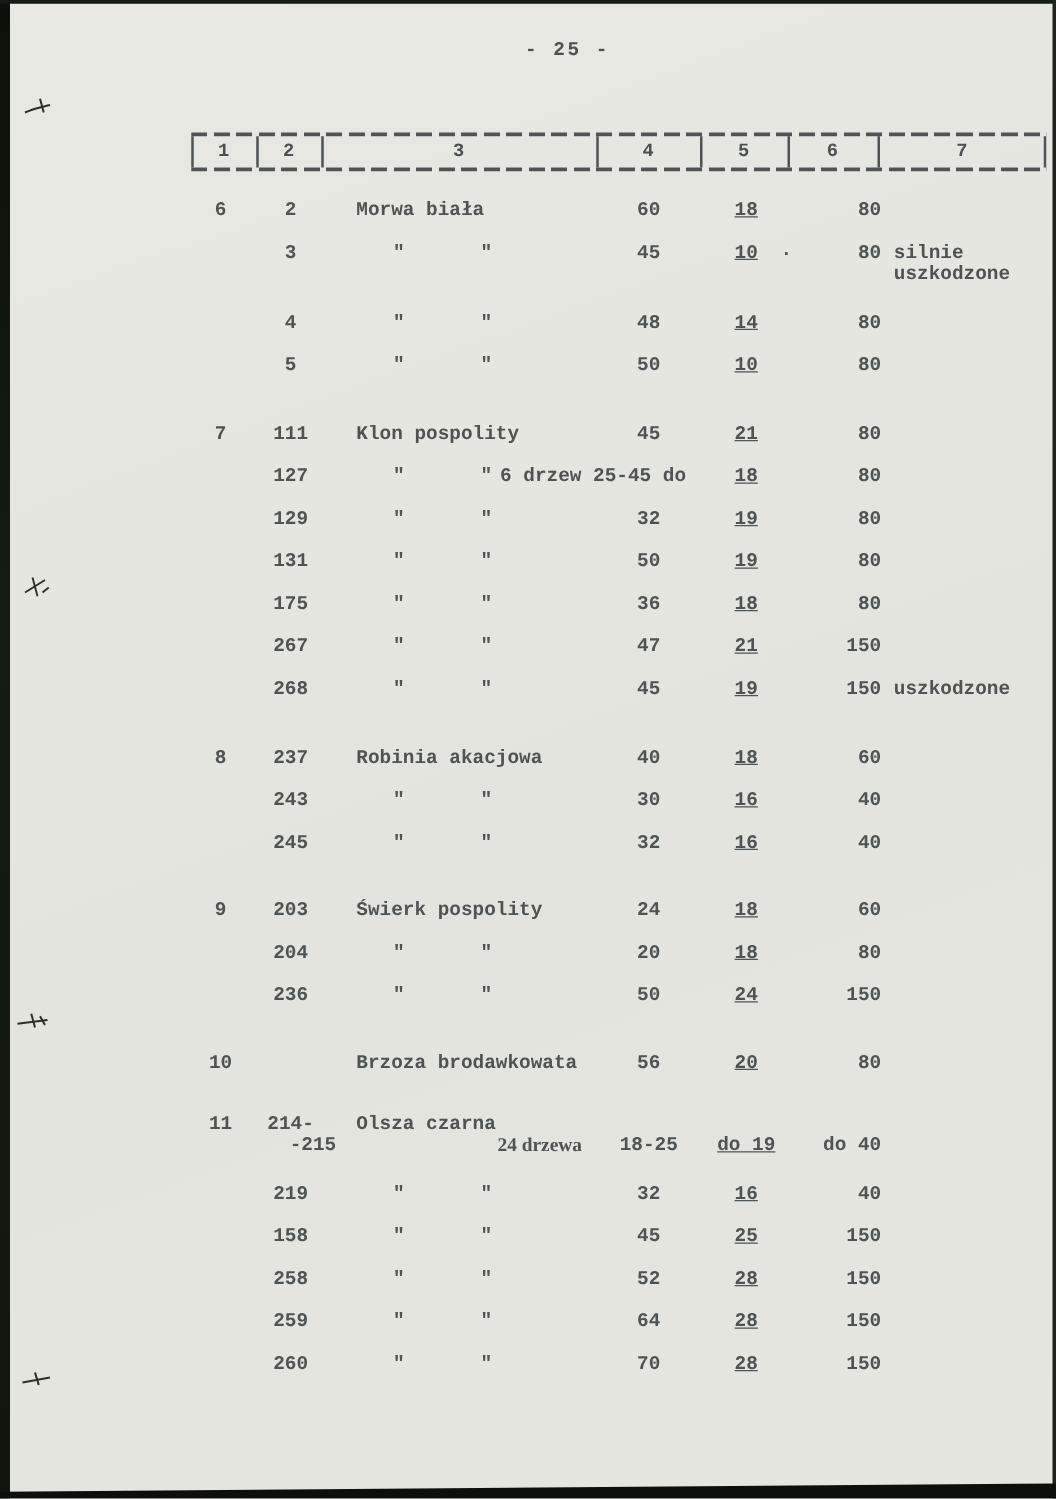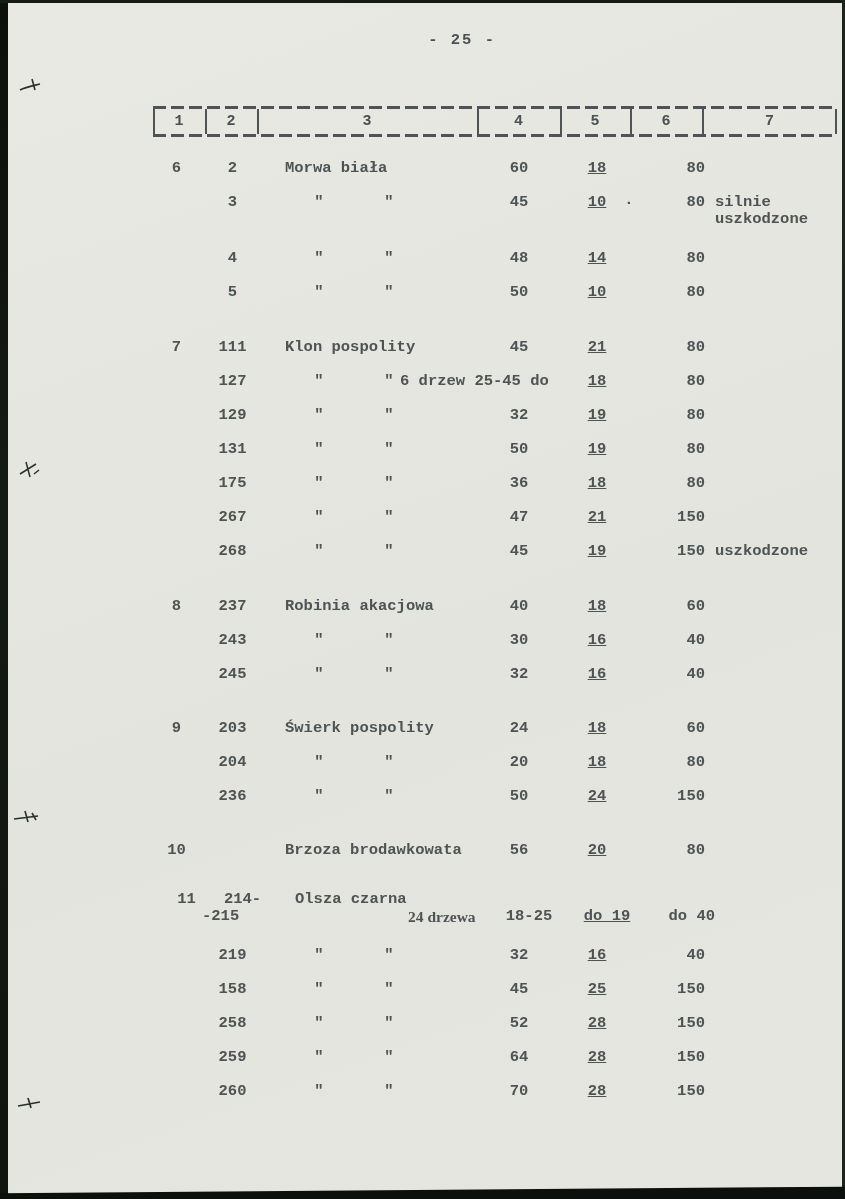--- a/index.html
+++ b/index.html
@@ -11,40 +11,40 @@
   }
   
   .scan-left{position:absolute;left:0;top:0;bottom:0;width:8px;
     background:linear-gradient(180deg,#0b100b,#141a14 40%,#10150f);}
   .scan-top{position:absolute;left:0;top:0;right:0;height:3px;background:#151b15;}
   .scan-right{position:absolute;right:0;top:0;bottom:0;width:3px;background:#1d231d;}
   .scan-bottom{position:absolute;left:0;right:0;bottom:0;height:15px;background:#0c100c;
     clip-path:polygon(0 62%,100% 18%,100% 100%,0 100%);}
   .ink{position:absolute;color:#2b302b;}
   
-  .pageno{position:absolute;top:32px;left:396px;width:100px;text-align:right;
+  .pageno{position:absolute;top:32px;left:420px;width:100px;text-align:left;
     letter-spacing:2px;color:#4b5051;}
   
   .thead{position:absolute;top:106px;left:153px;width:684px;height:31px;}
   .dash{position:absolute;left:0;right:0;height:3px;
     background:repeating-linear-gradient(90deg,#4d5356 0 13px,rgba(0,0,0,0) 13px 18px);}
   .dash.top{top:0;}
   .dash.bot{bottom:0;}
   .vline{position:absolute;top:3px;bottom:3px;width:2px;background:#4d5356;}
   .hcell{position:absolute;top:7px;text-align:center;color:#4b5051;font-size:15px;}
   
   .tbody{position:absolute;top:160px;left:0;width:845px;}
   .row{position:relative;height:34px;}
-  .row.tall{height:51px;margin-left:10px;}
+  .row.tall{height:51px;}
   .g22{margin-top:22px;}.g21{margin-top:21px;}.g20{margin-top:20px;}
   .g15{margin-top:15px;}.g5{margin-top:5px;}
   .cell{position:absolute;top:0;white-space:nowrap;}
   .cell-lp  {left:153px;width:47px;text-align:center;}
   .cell-nr  {left:205px;width:55px;text-align:center;}
-  .cell-nr2 {left:192px;width:55px;text-align:left;top:17px;}
+  .cell-nr2 {left:214px;width:55px;text-align:right;top:17px;}
   .cell-name{left:285px;}
   .cell-d1  {left:306px;width:26px;text-align:center;}
   .cell-d2  {left:376px;width:26px;text-align:center;}
   .cell-mid {left:400px;}
   .cell-mid2{left:398px;top:17px;font-family:Liberation Serif, serif;}
   .cell-c4  {left:478px;width:82px;text-align:center;}
   .cell-c5  {left:558px;width:78px;text-align:center;text-decoration:underline;}
   .cell-c6  {left:633px;width:72px;text-align:right;}
   .cell-dot {left:622px;width:14px;text-align:center;top:-2px;}
   .cell-c7  {left:715px;width:115px;white-space:normal;}

